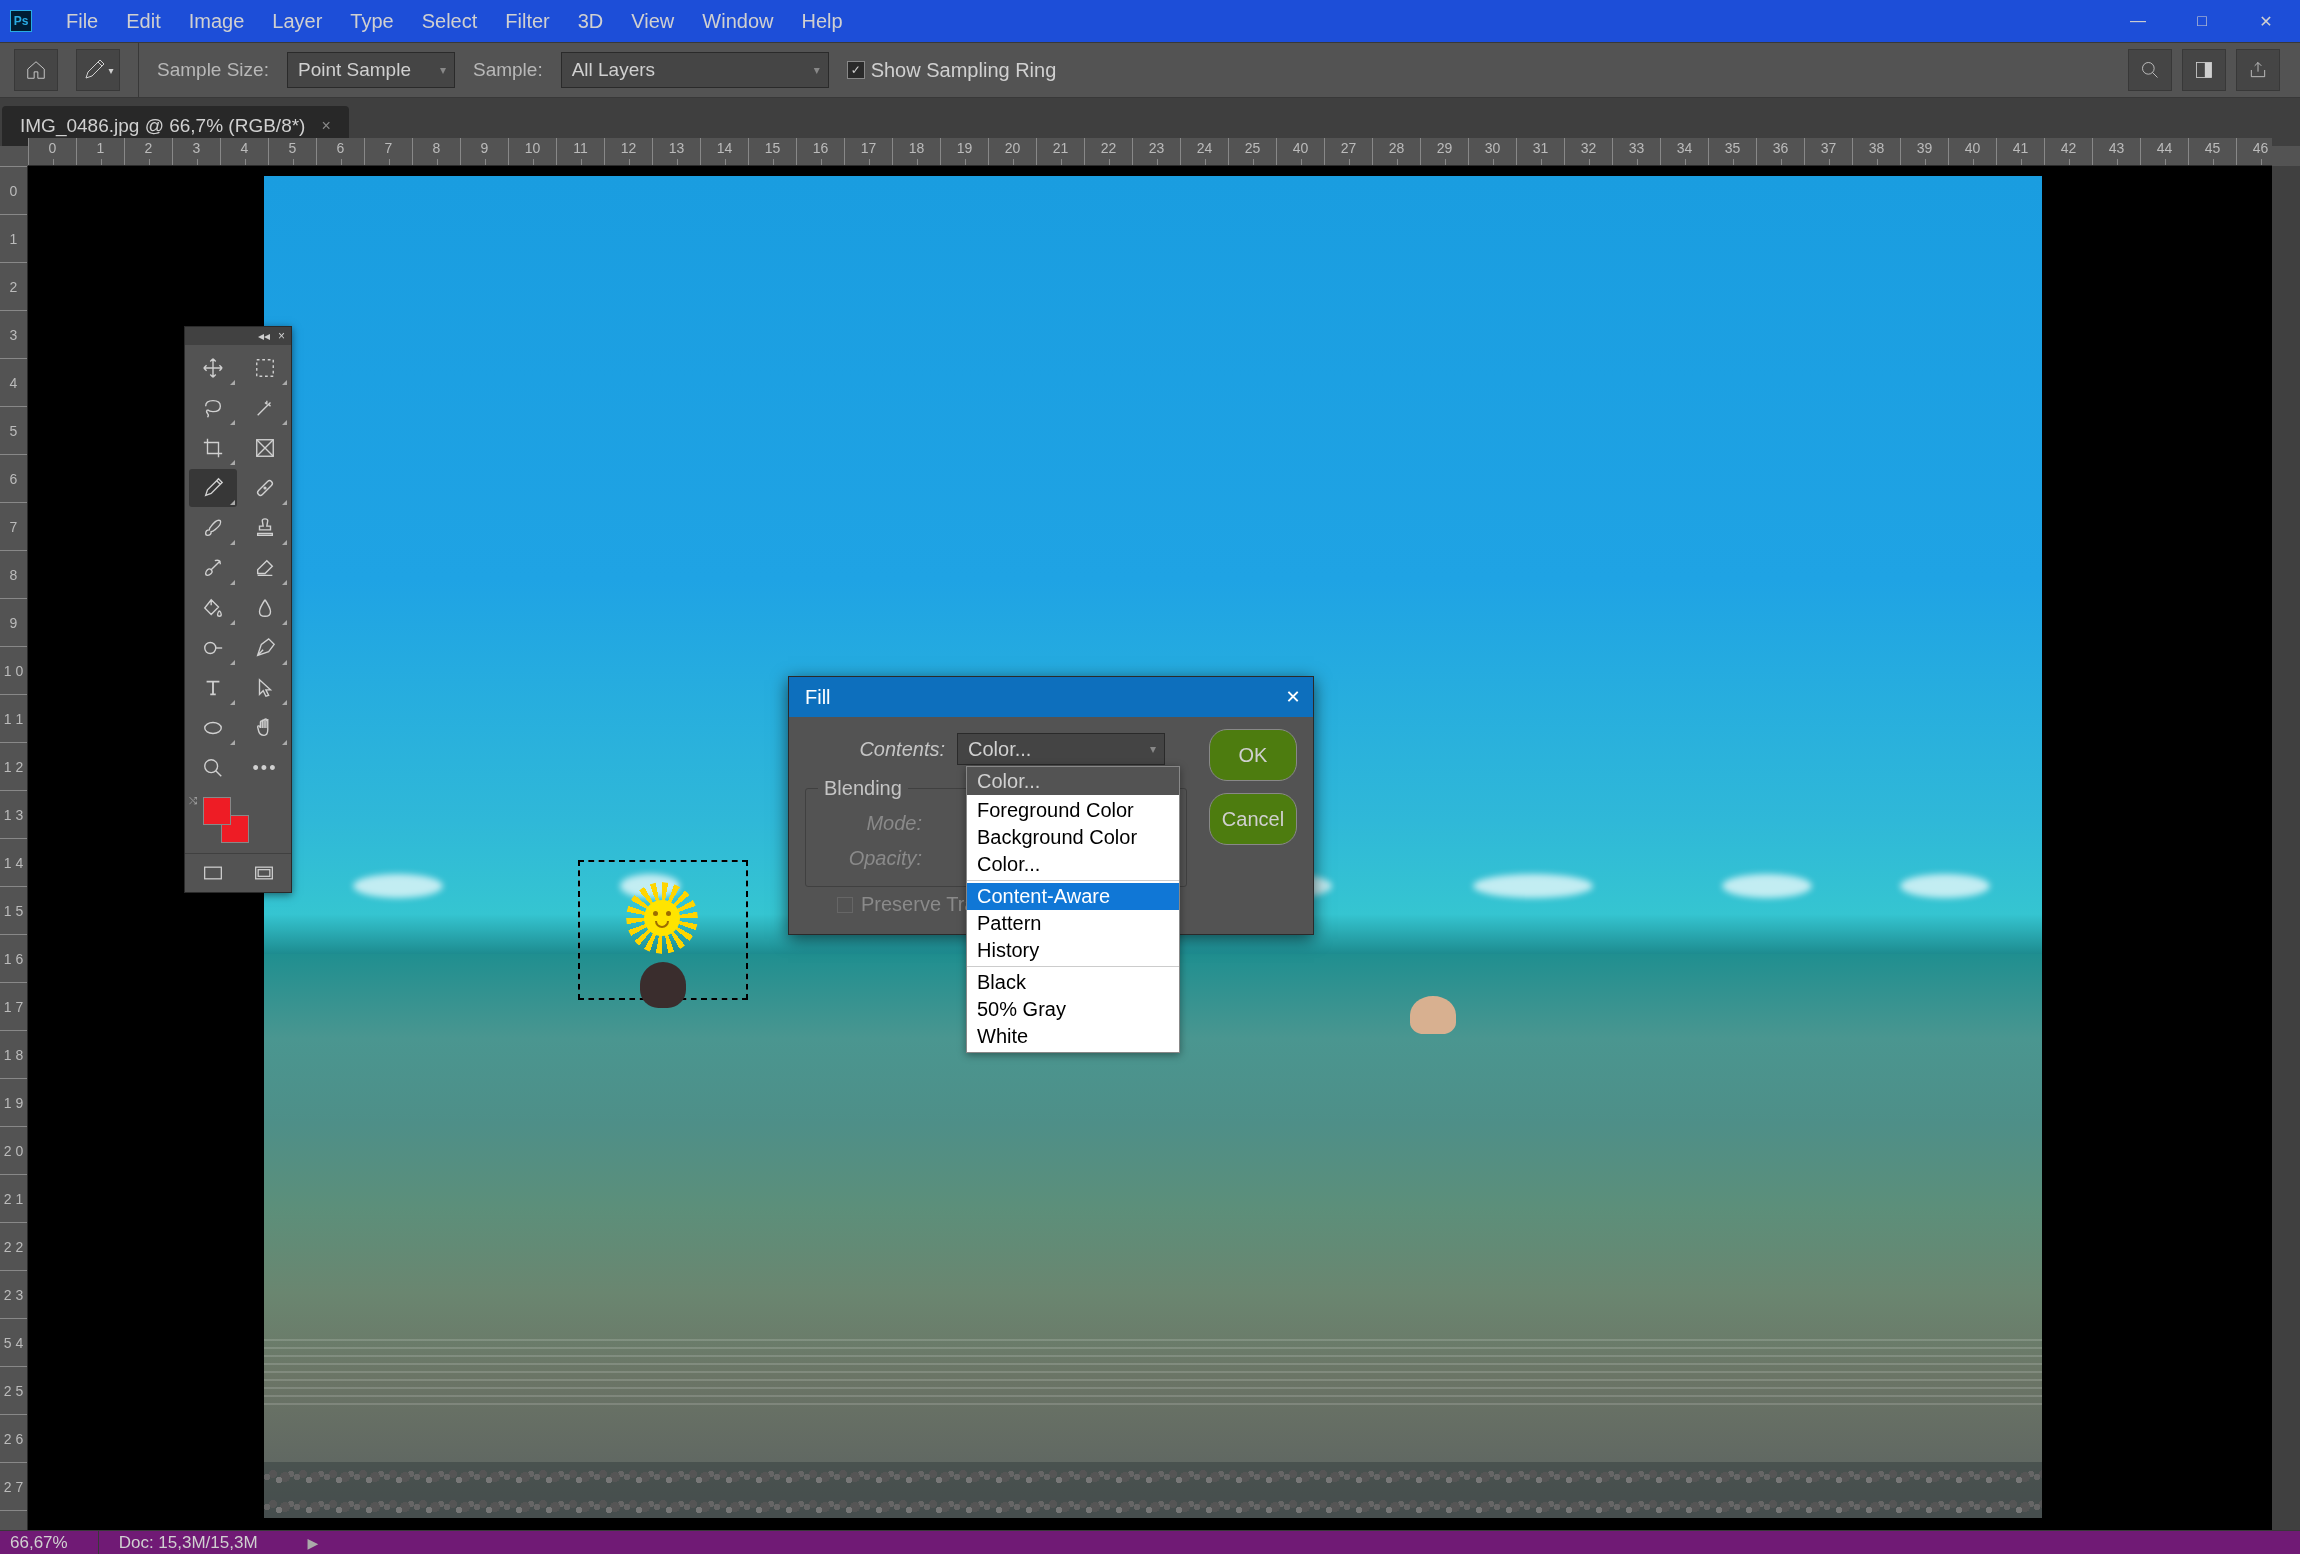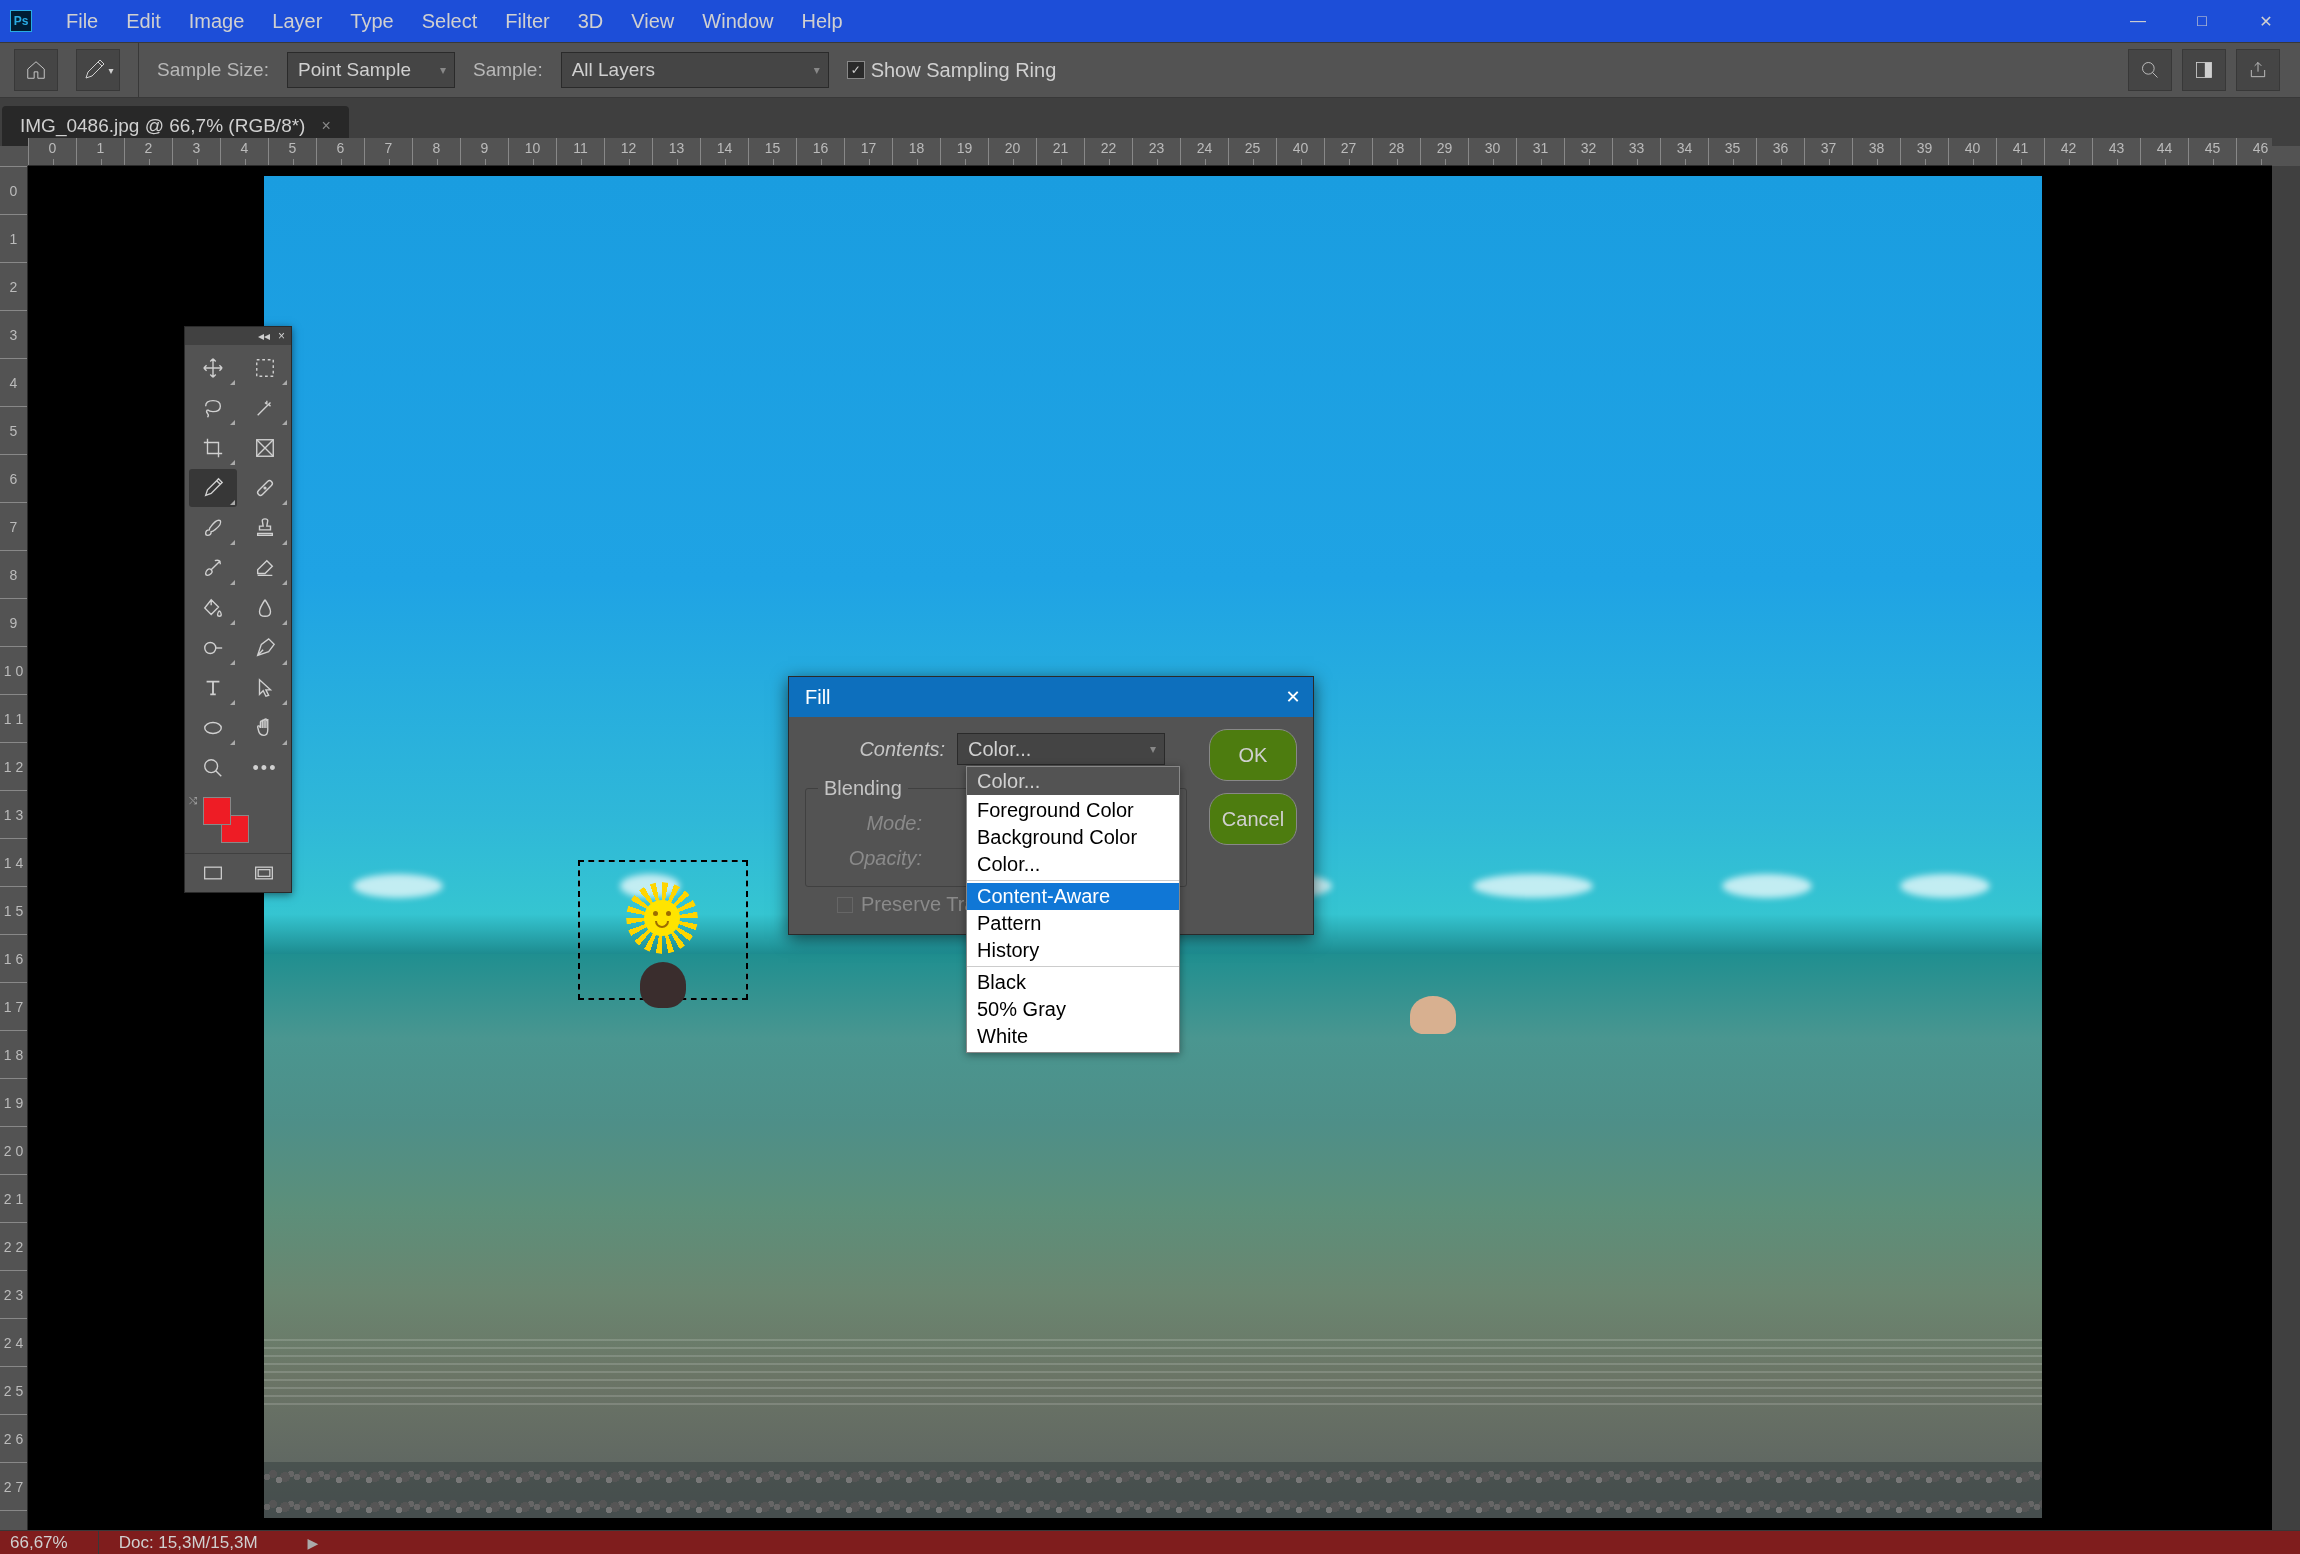--- a/index.html
+++ b/index.html
@@ -85,21 +85,21 @@
 .dlg-check-row { display:flex; align-items:center; gap:8px; margin-left: 32px; margin-top: 6px; color:#8a8a8a; }
 
 
 .dropdown { position: absolute; left: 966px; top: 766px; width: 214px; background: #fff; color: #000; border: 1px solid #888; box-shadow: 0 2px 8px rgba(0,0,0,0.4); font-size: 20px; z-index: 20; }
 .dropdown .sel { height: 28px; background: #535353; color: #d0d0d0; padding: 2px 10px; display: flex; align-items: center; }
 .dropdown .group { border-bottom: 1px solid #ccc; padding: 2px 0; }
 .dropdown .opt { padding: 2px 10px; }
 .dropdown .opt.hl { background: #1077d6; color: #fff; }
 
 
-.status-bar { position: absolute; left: 0; right: 0; bottom: 0; height: 24px; background: #7f1d1d; border-top: 1px solid #383838; display: flex; align-items: center; font-size: 17px; padding-left: 10px; gap: 30px; }
+.status-bar { position: absolute; left: 0; right: 0; bottom: 0; height: 24px; background: #701a75; border-top: 1px solid #383838; display: flex; align-items: center; font-size: 17px; padding-left: 10px; gap: 30px; }
 .status-bar .sep { border-left: 1px solid #383838; height: 100%; display: flex; align-items: center; padding-left: 20px; padding-right: 20px;}
 .status-arrow { font-size: 14px; color: #aaa; }
 
 
 .v-scrollbar { position: absolute; right: 0; top: 166px; bottom: 24px; width: 28px; background: #404040; }
 </style>
 </head>
 <body>
 
 <div class="titlebar">
@@ -240,21 +240,21 @@
     <div class="tick">1 4</div>
     <div class="tick">1 5</div>
     <div class="tick">1 6</div>
     <div class="tick">1 7</div>
     <div class="tick">1 8</div>
     <div class="tick">1 9</div>
     <div class="tick">2 0</div>
     <div class="tick">2 1</div>
     <div class="tick">2 2</div>
     <div class="tick">2 3</div>
-    <div class="tick">2 4</div>
+    <div class="tick">5 4</div>
     <div class="tick">2 5</div>
     <div class="tick">2 6</div>
     <div class="tick">2 7</div>
     <div class="tick">2 8</div>
 </div>
 
 <div class="canvas-viewport">
   <div class="canvas">
     <div class="photo">
       <div class="clouds">

